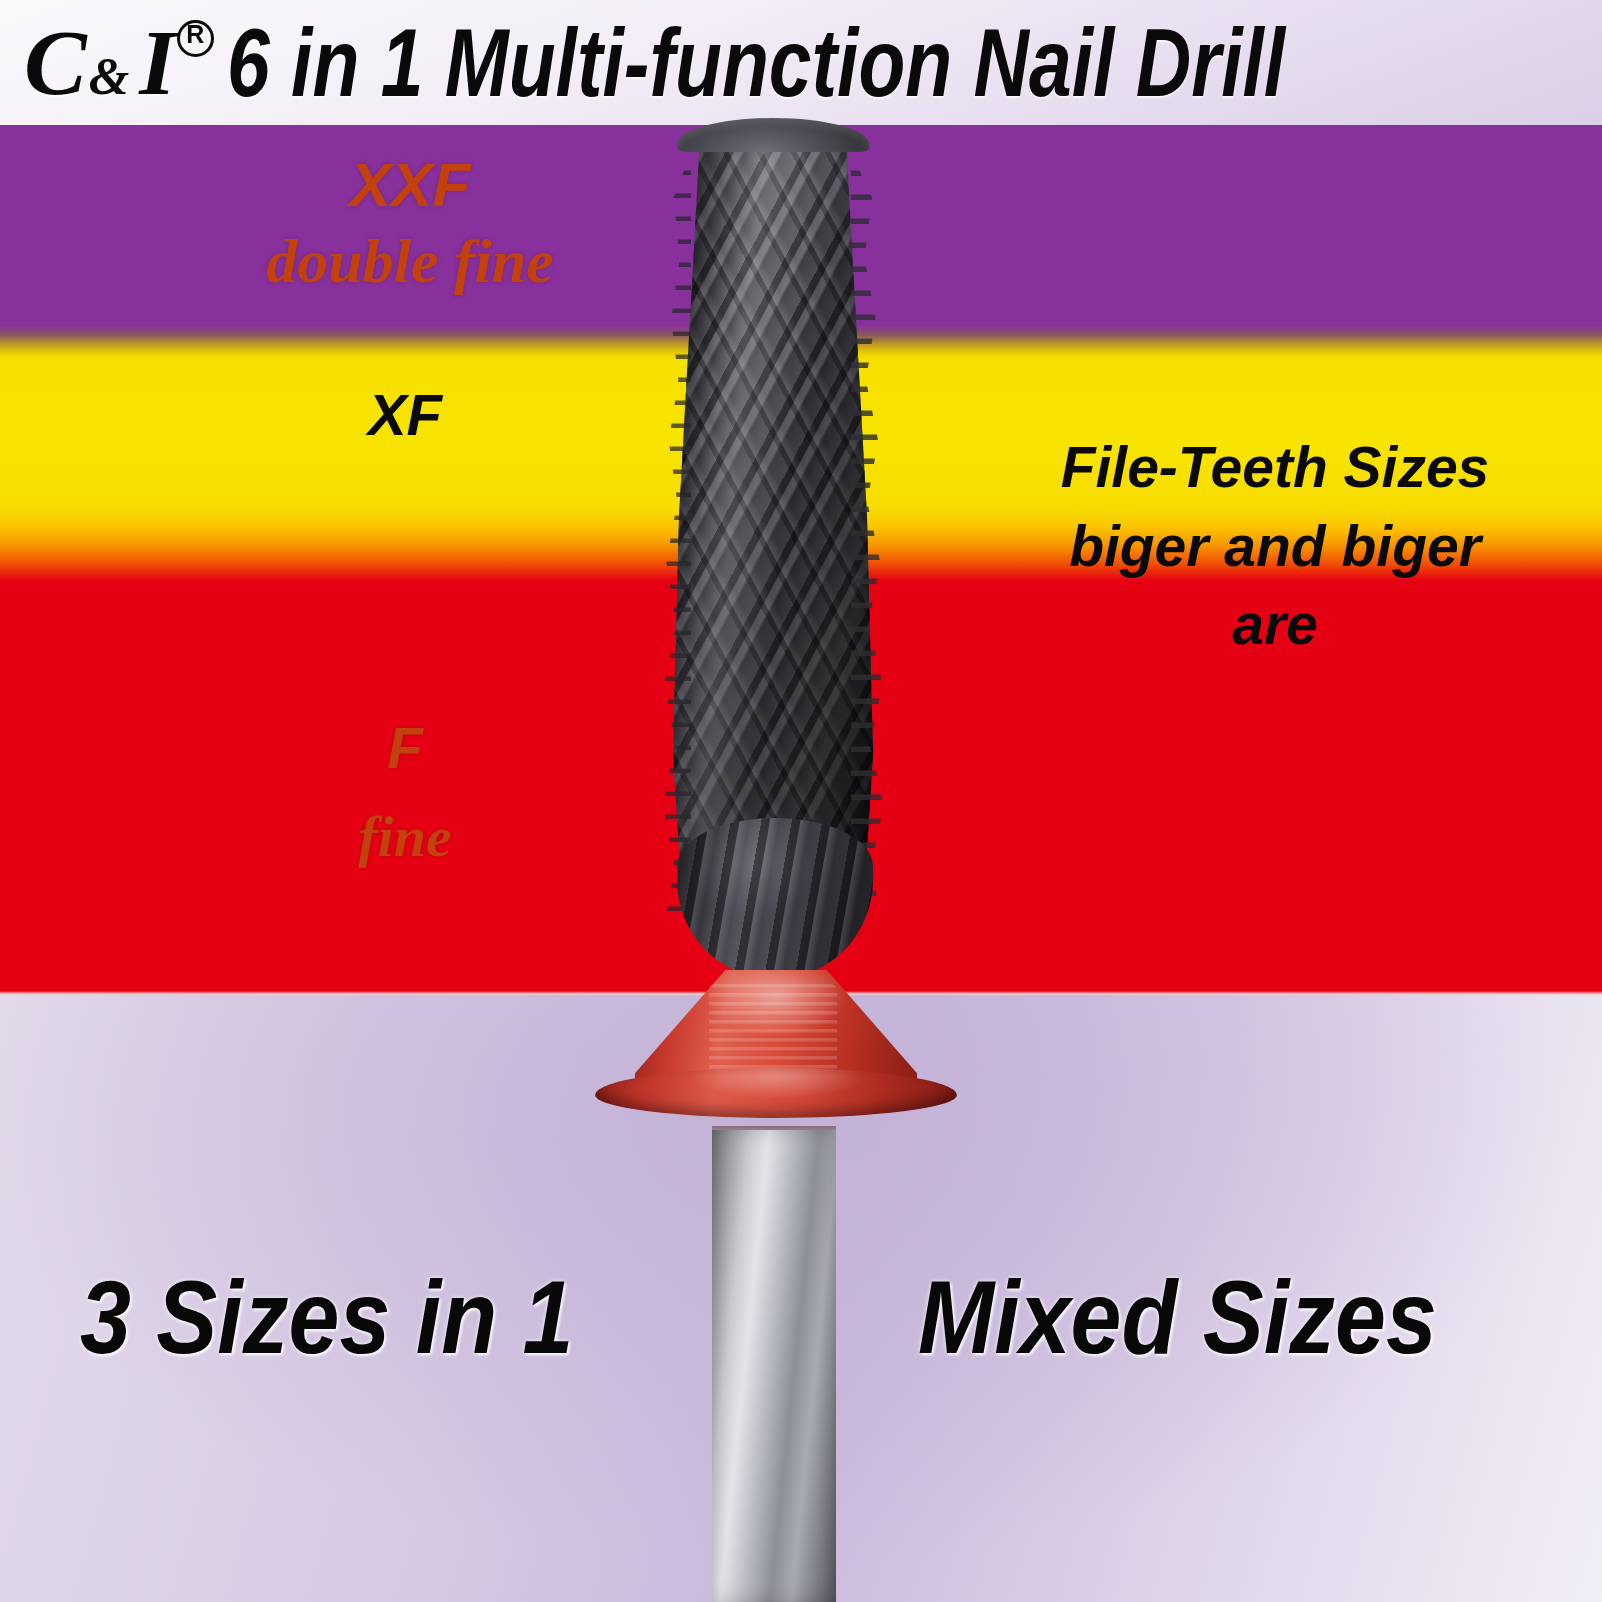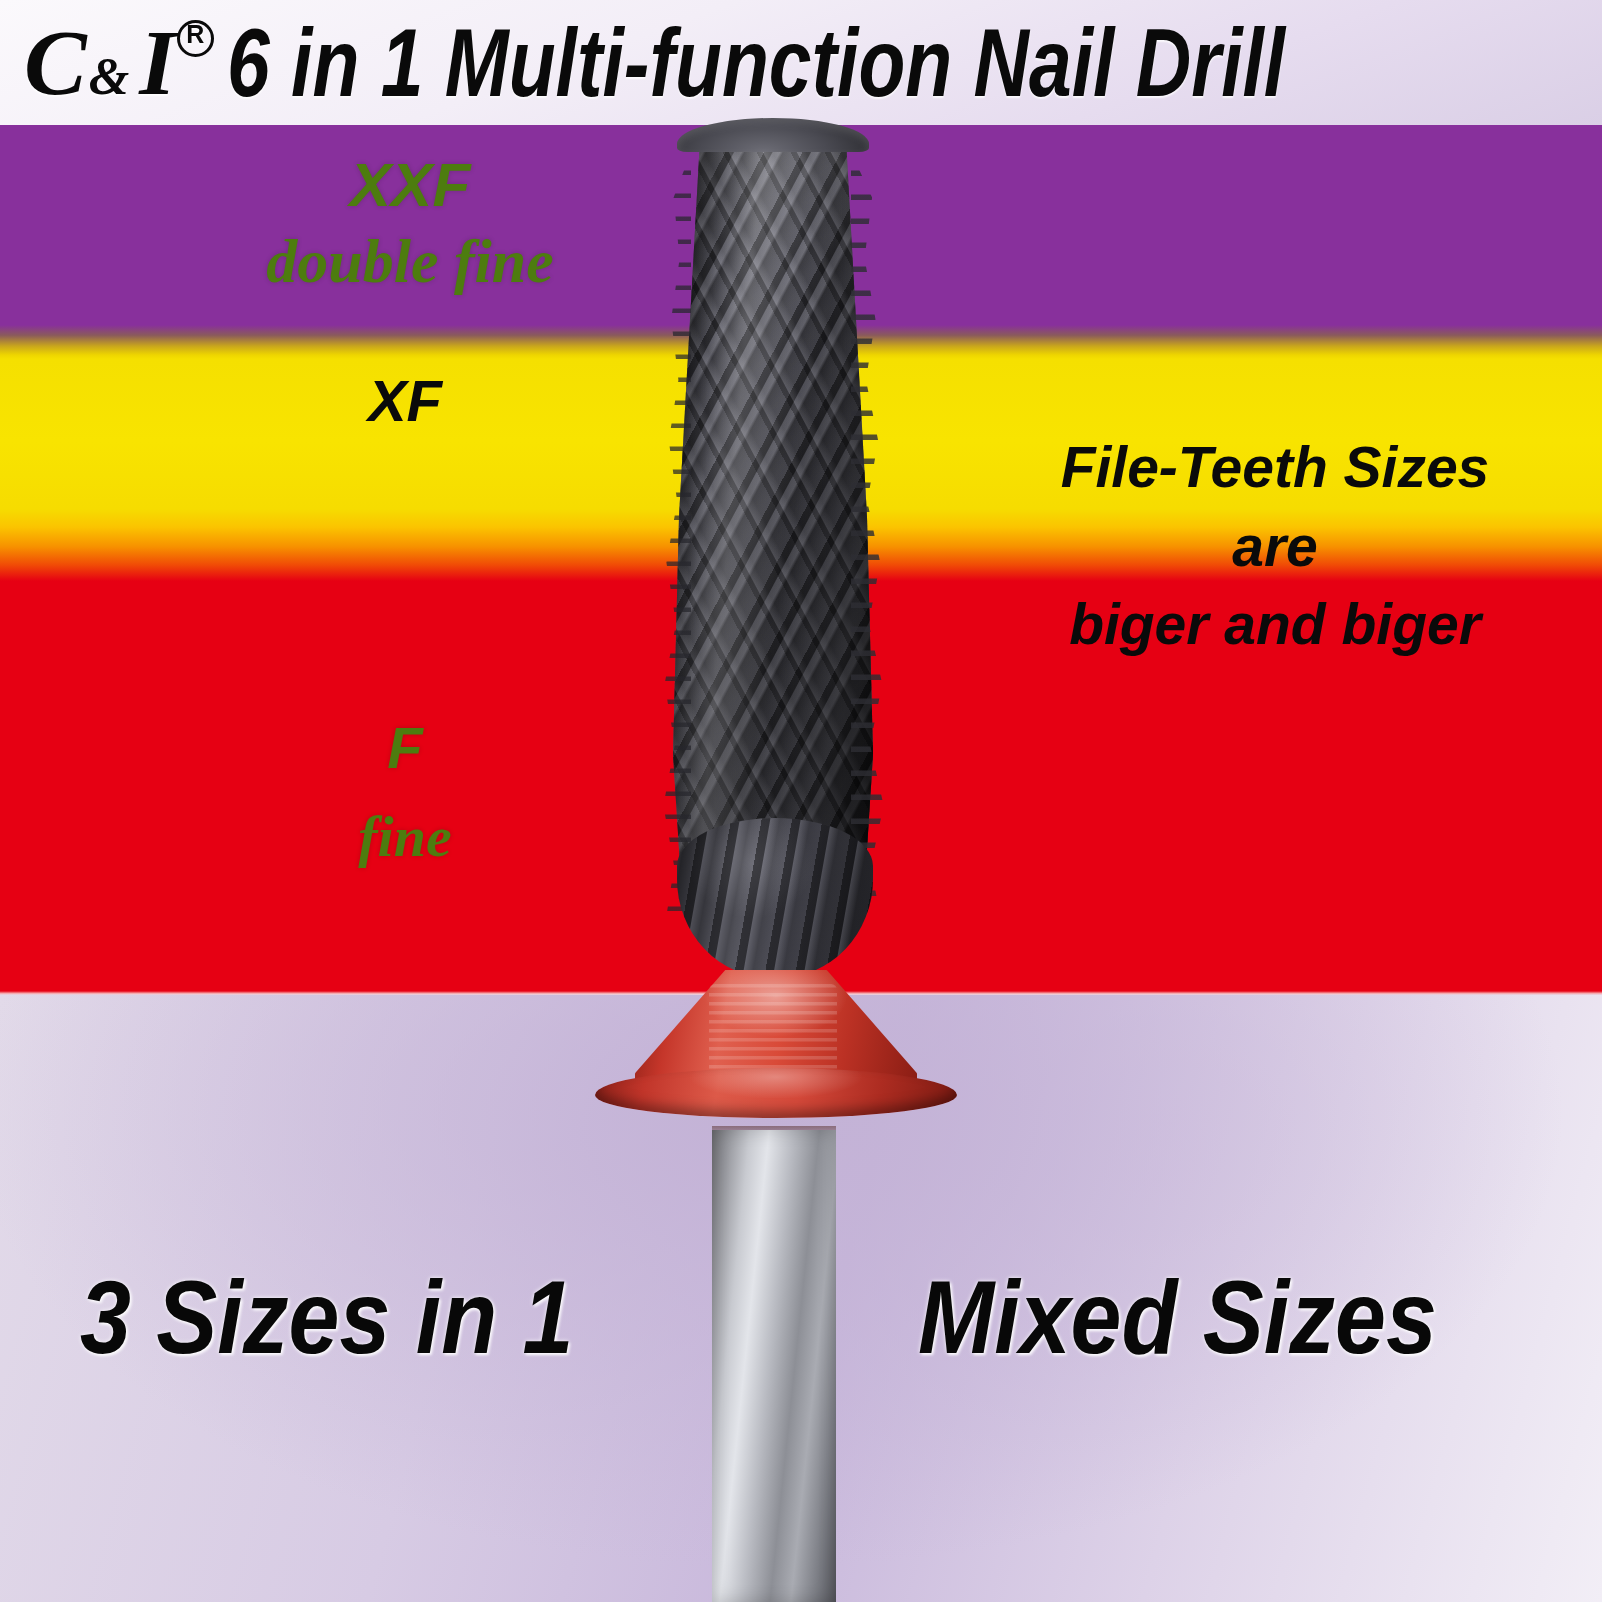--- a/index.html
+++ b/index.html
@@ -64,28 +64,28 @@
     font-size:96px;font-weight:700;font-style:italic;color:#0a0a0a;
     transform:scaleX(.80);transform-origin:left center;
     margin-left:14px;letter-spacing:0px;
     text-shadow:0 2px 2px rgba(255,255,255,.8);
   }
 
   
   .grit{position:absolute;text-align:center;white-space:nowrap;font-style:italic;font-weight:700;line-height:1.05;}
   .grit .code{display:block;}
   .grit .desc{display:block;font-family:Liberation Serif, serif;}
-  .grit-white{color:#4d7c0f;text-shadow:0 0 5px rgba(0,0,0,.18);}
+  .grit-white{color:#c2410c;text-shadow:0 0 5px rgba(0,0,0,.18);}
   .grit-black{color:#0a0a0a;}
 
   .grit-xxf{left:150px;top:152px;width:520px;font-size:62px;}
   .grit-xxf .code{font-size:62px;}
   .grit-xxf .desc{font-size:62px;margin-top:12px;}
 
-  .grit-xf{left:160px;top:371px;width:490px;}
+  .grit-xf{left:160px;top:385px;width:490px;}
   .grit-xf .code{font-size:58px;}
   .grit-xf .desc{font-size:58px;margin-top:16px;}
 
   .grit-f{left:170px;top:718px;width:470px;}
   .grit-f .code{font-size:58px;}
   .grit-f .desc{font-size:58px;margin-top:28px;}
 
   
   .info{
     position:absolute;left:950px;top:415px;width:650px;
@@ -272,22 +272,22 @@
     <span class="code">XF</span>
   </div>
 
   <div class="grit grit-white grit-f">
     <span class="code">F</span>
     <span class="desc">fine</span>
   </div>
 
   <div class="info">
     <span class="ln">File-Teeth Sizes</span>
+    <span class="ln">biger and biger</span>
     <span class="ln">are</span>
-    <span class="ln">biger and biger</span>
   </div>
 
   <div class="bit-wrap">
     <div class="bit-body">
       <div class="flutes"></div>
       <div class="flutes2"></div>
       <div class="bit-shade"></div>
     </div>
     <div class="bit-top"></div>
     <div class="teeth-l"></div>

